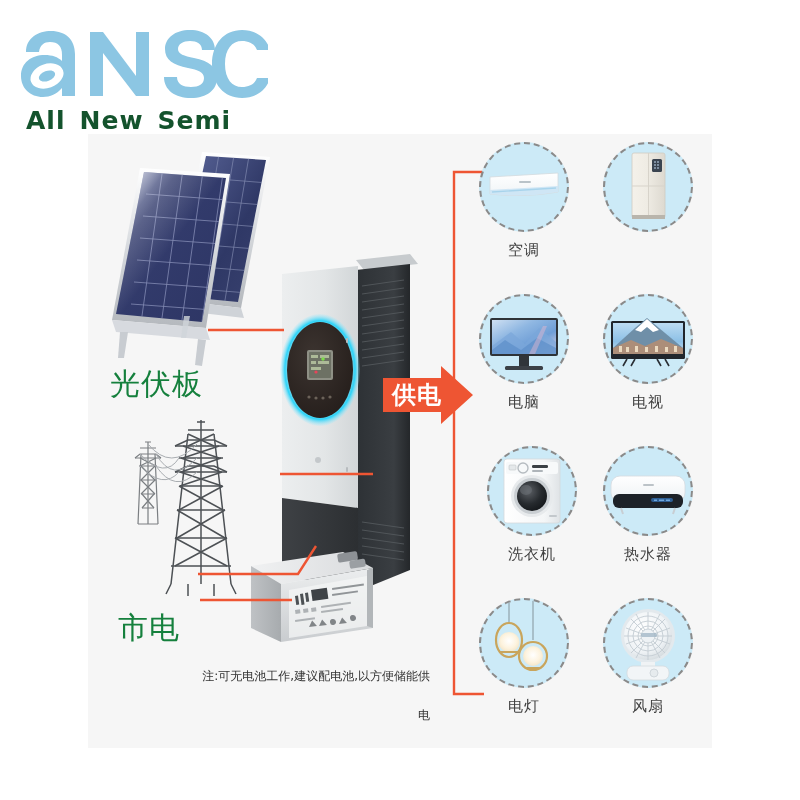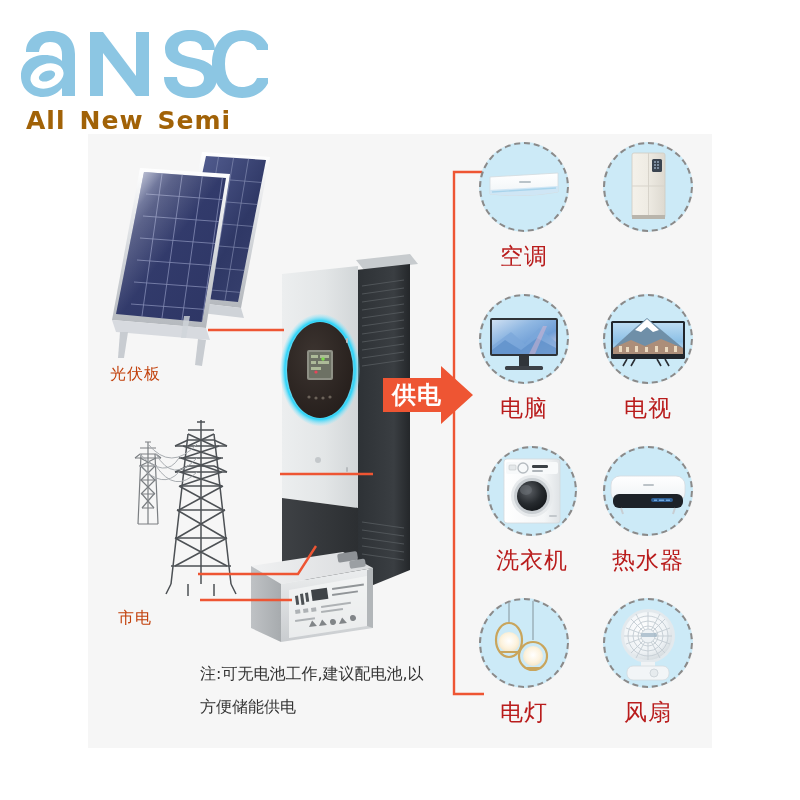--- a/index.html
+++ b/index.html
@@ -25,21 +25,21 @@
   }
   #brand svg { display: block; }
   #brand-tagline {
     position: absolute;
     left: 8px;
     top: 84px;
     font-family: "DejaVu Sans", sans-serif;
     font-size: 25px;
     font-weight: bold;
     letter-spacing: 1px;
-    color: #a16207;
+    color: #14532d;
     white-space: nowrap;
   }
   #brand-tagline span { margin-right: 14px; }
 
   
   #canvas {
     position: absolute;
     left: 88px;
     top: 134px;
     width: 624px;
@@ -80,38 +80,38 @@
     left: 145px;
     top: 410px;
     width: 145px;
     height: 110px;
   }
 
   
   .diagram-label {
     position: absolute;
     font-family: "DejaVu Sans", "Liberation Sans", sans-serif;
-    font-size: 16px;
-    color: #c2410c;
+    font-size: 30px;
+    color: #15803d;
     white-space: nowrap;
     letter-spacing: 1px;
   }
   #label-pv     { left: 22px;  top: 230px; }
   #label-grid   { left: 30px;  top: 455px; margin-top: 19px; }
 
   #note {
     position: absolute;
     left: 112px;
     top: 523px;
     width: 230px;
     font-family: "DejaVu Sans", "Liberation Sans", sans-serif;
-    font-size: 16px;
-    line-height: 33px;
+    font-size: 12px;
+    line-height: 39px;
     color: #333333;
-    text-align: left;
+    text-align: right;
   }
 
   
   #wires {
     position: absolute;
     left: 0;
     top: 0;
     width: 624px;
     height: 614px;
     pointer-events: none;
@@ -160,22 +160,22 @@
     background: #cceaf7;
     border: 2px dashed #8a8a8a;
     box-sizing: border-box;
     position: relative;
     overflow: hidden;
   }
   .bubble svg { position: absolute; left: 0; top: 0; }
   .appliance-label {
     margin-top: 9px;
     font-family: "DejaVu Sans", "Liberation Sans", sans-serif;
-    font-size: 23px;
-    color: #b91c1c;
+    font-size: 15px;
+    color: #404040;
     letter-spacing: 1px;
   }
 </style>
 </head>
 <body>
 
 <div id="brand">
   <svg width="250" height="82" viewBox="0 0 250 82">
     <g fill="#8CC6E3">
 

